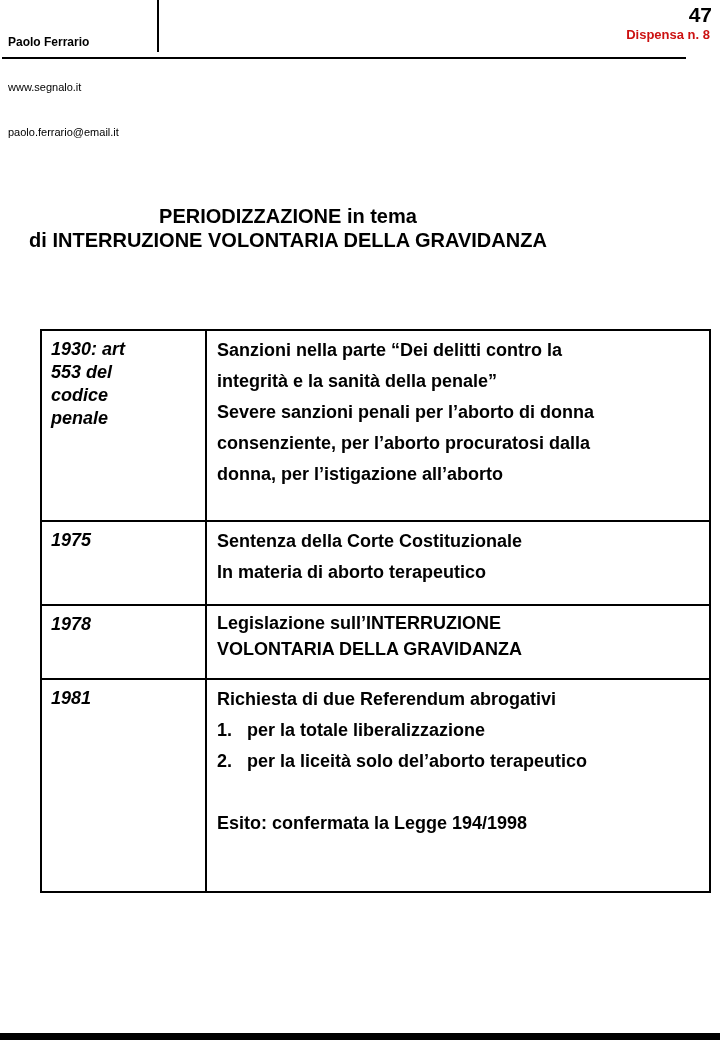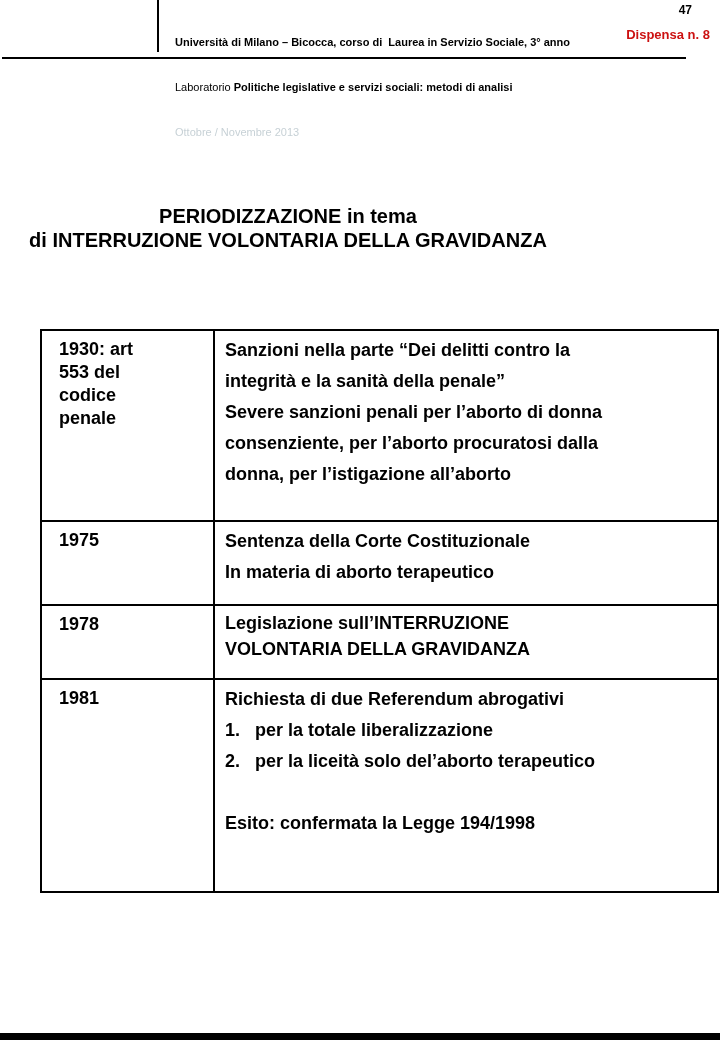--- a/index.html
+++ b/index.html
@@ -23,22 +23,22 @@
     position: absolute; left: 157px; top: 0; width: 2px; height: 52px;
     background: #000000;
   }
   .hdr-center {
     position: absolute; left: 175px; top: 5px; width: 480px;
     font-size: 11px; line-height: 15px; white-space: pre;
   }
   .hdr-center .b { font-weight: bold; }
   .hdr-center .date { color: #c7d1d6; }
   .page-num {
-    position: absolute; top: 3px; right: 28px;
-    font-size: 12px; font-weight: bold; text-align: right;
+    position: absolute; top: 3px; right: 8px;
+    font-size: 21px; font-weight: bold; text-align: right;
   }
   .dispensa {
     position: absolute; top: 27px; right: 10px;
     font-size: 13px; font-weight: bold; color: #cc1111; text-align: right;
   }
   .hdr-rule {
     position: absolute; left: 2px; top: 57px; width: 684px; height: 2px;
     background: #000000;
   }
 
@@ -50,21 +50,21 @@
 
   
   table.ptable {
     position: absolute; left: 40px; top: 329px;
     border-collapse: collapse; table-layout: fixed; width: 640px;
   }
   table.ptable td {
     border: 2px solid #000000; vertical-align: top;
     font-weight: bold; font-size: 18px;
   }
-  td.period { width: 150px; padding: 7px 4px 0 17px; }
+  td.period { width: 150px; padding: 7px 4px 0 9px; font-style: italic; }
   td.desc   { width: 486px; padding: 4px 6px 16px 10px; }
   .tline { white-space: pre-wrap; }
   td.period .tline { line-height: 23px; }
   td.desc .tline   { line-height: 31px; }
   tr.r1 { height: 191px; }
   tr.r2 { height: 82px; }
   tr.r3 { height: 56px; }
   tr.r3 td.desc .tline { line-height: 26px; }
   tr.r4 { height: 213px; }
 
@@ -72,28 +72,28 @@
   .bottom-bar {
     position: absolute; left: 0; bottom: 0; width: 720px; height: 7px;
     background: #000000;
   }
 </style>
 </head>
 <body>
 
 <div id="slide">
 
+  <div class="hdr-left">
+    <div class="name">Paolo Ferrario</div>
+    <div>www.segnalo.it</div>
+    <div>paolo.ferrario@email.it</div>
+  </div>
 
   <div class="hdr-vline"></div>
 
-  <div class="hdr-center">
-    <div class="b">Università di Milano – Bicocca, corso di  Laurea in Servizio Sociale, 3° anno</div>
-    <div><span>Laboratorio </span><span class="b">Politiche legislative e servizi sociali: metodi di analisi</span></div>
-    <div class="date">Ottobre / Novembre 2013</div>
-  </div>
 
   <div class="page-num">47</div>
   <div class="dispensa">Dispensa n. 8</div>
   <div class="hdr-rule"></div>
 
   <div class="title">
     <div>PERIODIZZAZIONE in tema</div>
     <div>di INTERRUZIONE VOLONTARIA DELLA GRAVIDANZA</div>
   </div>
 

